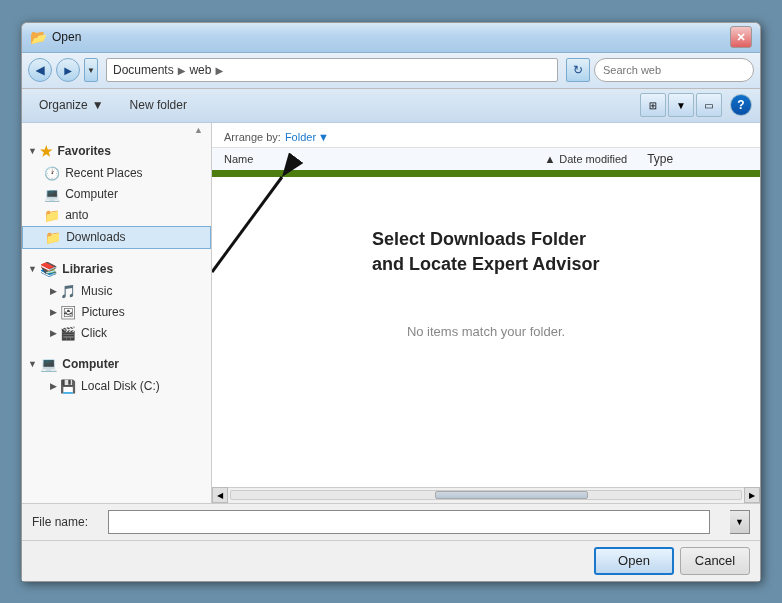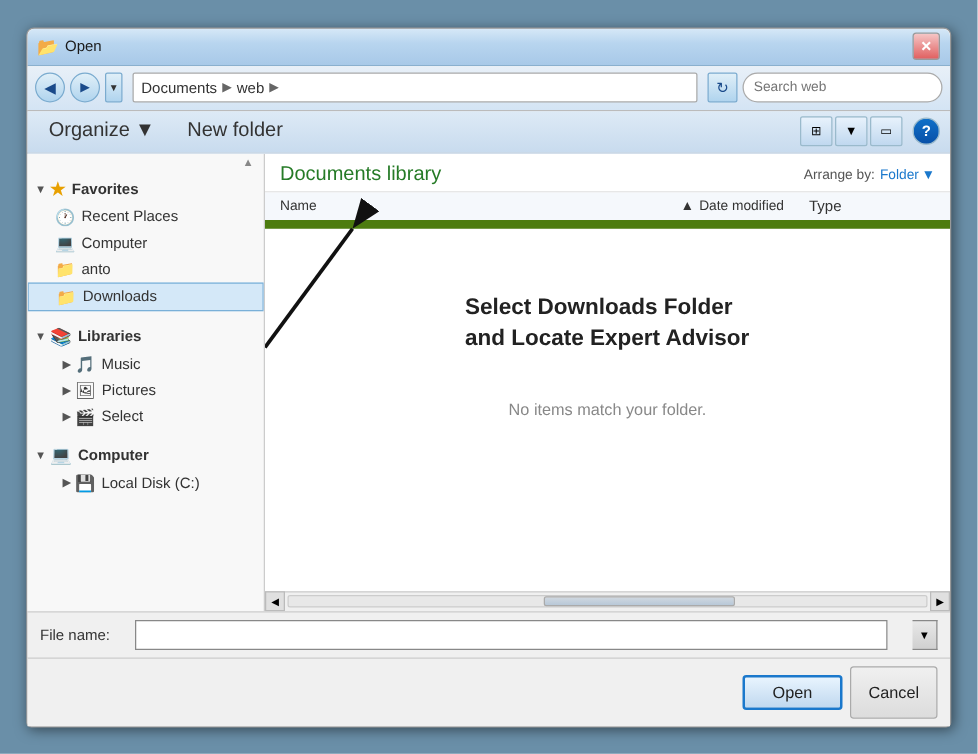--- a/index.html
+++ b/index.html
@@ -148,21 +148,21 @@
       padding: 0 8px;
       border-bottom: 1px solid #b8cce0;
       gap: 8px;
     }
     .toolbar-btn {
       height: 26px;
       padding: 0 8px;
       border: 1px solid transparent;
       border-radius: 3px;
       cursor: pointer;
-      font-size: 16px;
+      font-size: 12px;
       color: #333;
       background: transparent;
       display: flex;
       align-items: center;
       gap: 4px;
     }
     .toolbar-separator { flex: 1; }
     .toolbar-view-btns {
       display: flex;
       align-items: center;
@@ -413,21 +413,21 @@
       height: 28px;
       background: linear-gradient(to bottom, #e8f4fe, #c0d8ef);
       border: 2px solid #1a78cc;
       border-radius: 3px;
       font-size: 13px;
       cursor: pointer;
       color: #222;
     }
     .btn-cancel {
       width: 70px;
-      height: 42px;
+      height: 28px;
       background: linear-gradient(to bottom, #f0f0f0, #dcdcdc);
       border: 1px solid #aaa;
       border-radius: 3px;
       font-size: 13px;
       cursor: pointer;
       color: #222;
     }
     
     .sidebar::-webkit-scrollbar { width: 8px; }
     .sidebar::-webkit-scrollbar-track { background: #f0f0f0; }
@@ -526,41 +526,40 @@
           <span>Music</span>
         </div>
         <div class="sidebar-item" style="padding-left:28px;">
           <span style="font-size:9px;margin-right:3px;color:#555">▶</span>
           <span class="item-icon">🖼</span>
           <span>Pictures</span>
         </div>
         <div class="sidebar-item" style="padding-left:28px;">
           <span style="font-size:9px;margin-right:3px;color:#555">▶</span>
           <span class="item-icon">🎬</span>
-          <span>Select</span>
+          <span>Click</span>
         </div>
       </div>
 
       <div class="sidebar-section">
         <div class="sidebar-group-header">
           <span class="arrow">▼</span>
           <span class="sidebar-group-icon">💻</span>
           <span>Computer</span>
         </div>
         <div class="sidebar-item" style="padding-left:28px;">
           <span style="font-size:9px;margin-right:3px;color:#555">▶</span>
           <span class="item-icon">💾</span>
           <span>Local Disk (C:)</span>
         </div>
       </div>
     </div>
 
     <div class="content-pane">
       <div class="content-header">
-        <span class="content-title">Documents library</span>
         <div class="arrange-by">
           <span>Arrange by:</span>
           <span class="arrange-by-btn">
             <span>Folder</span>
             <span>▼</span>
           </span>
         </div>
       </div>
 
       <div class="content-columns">

